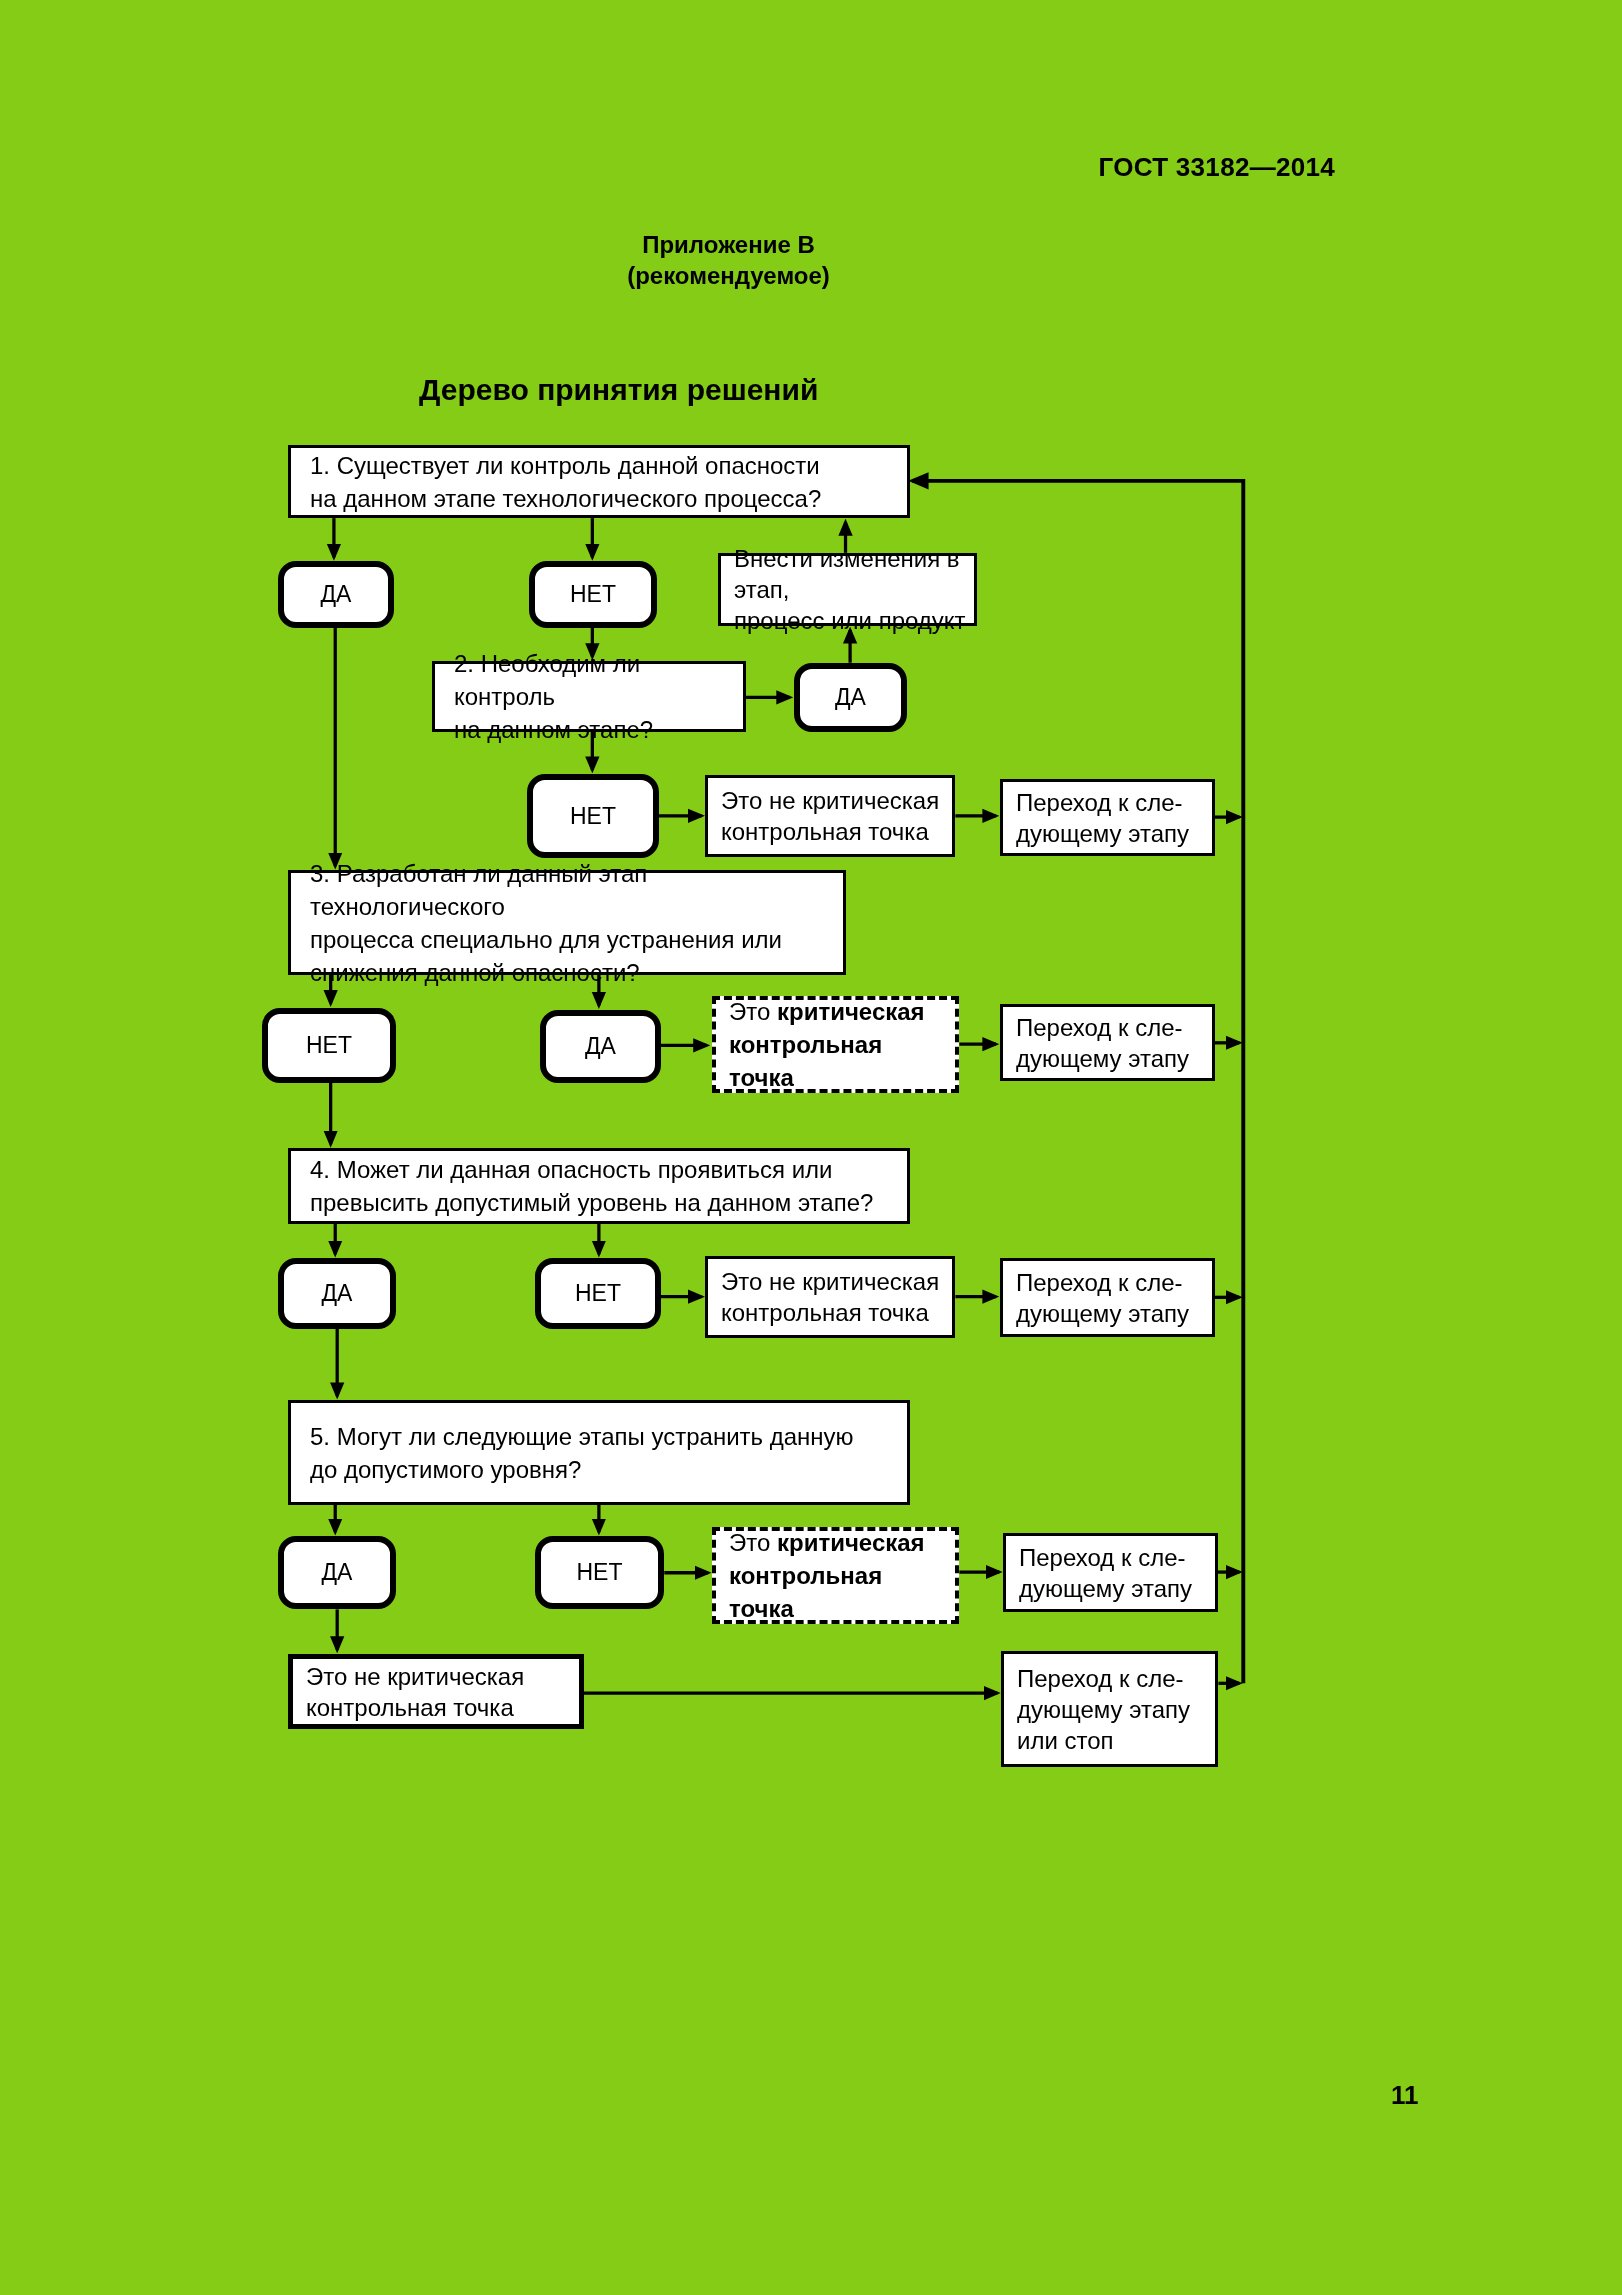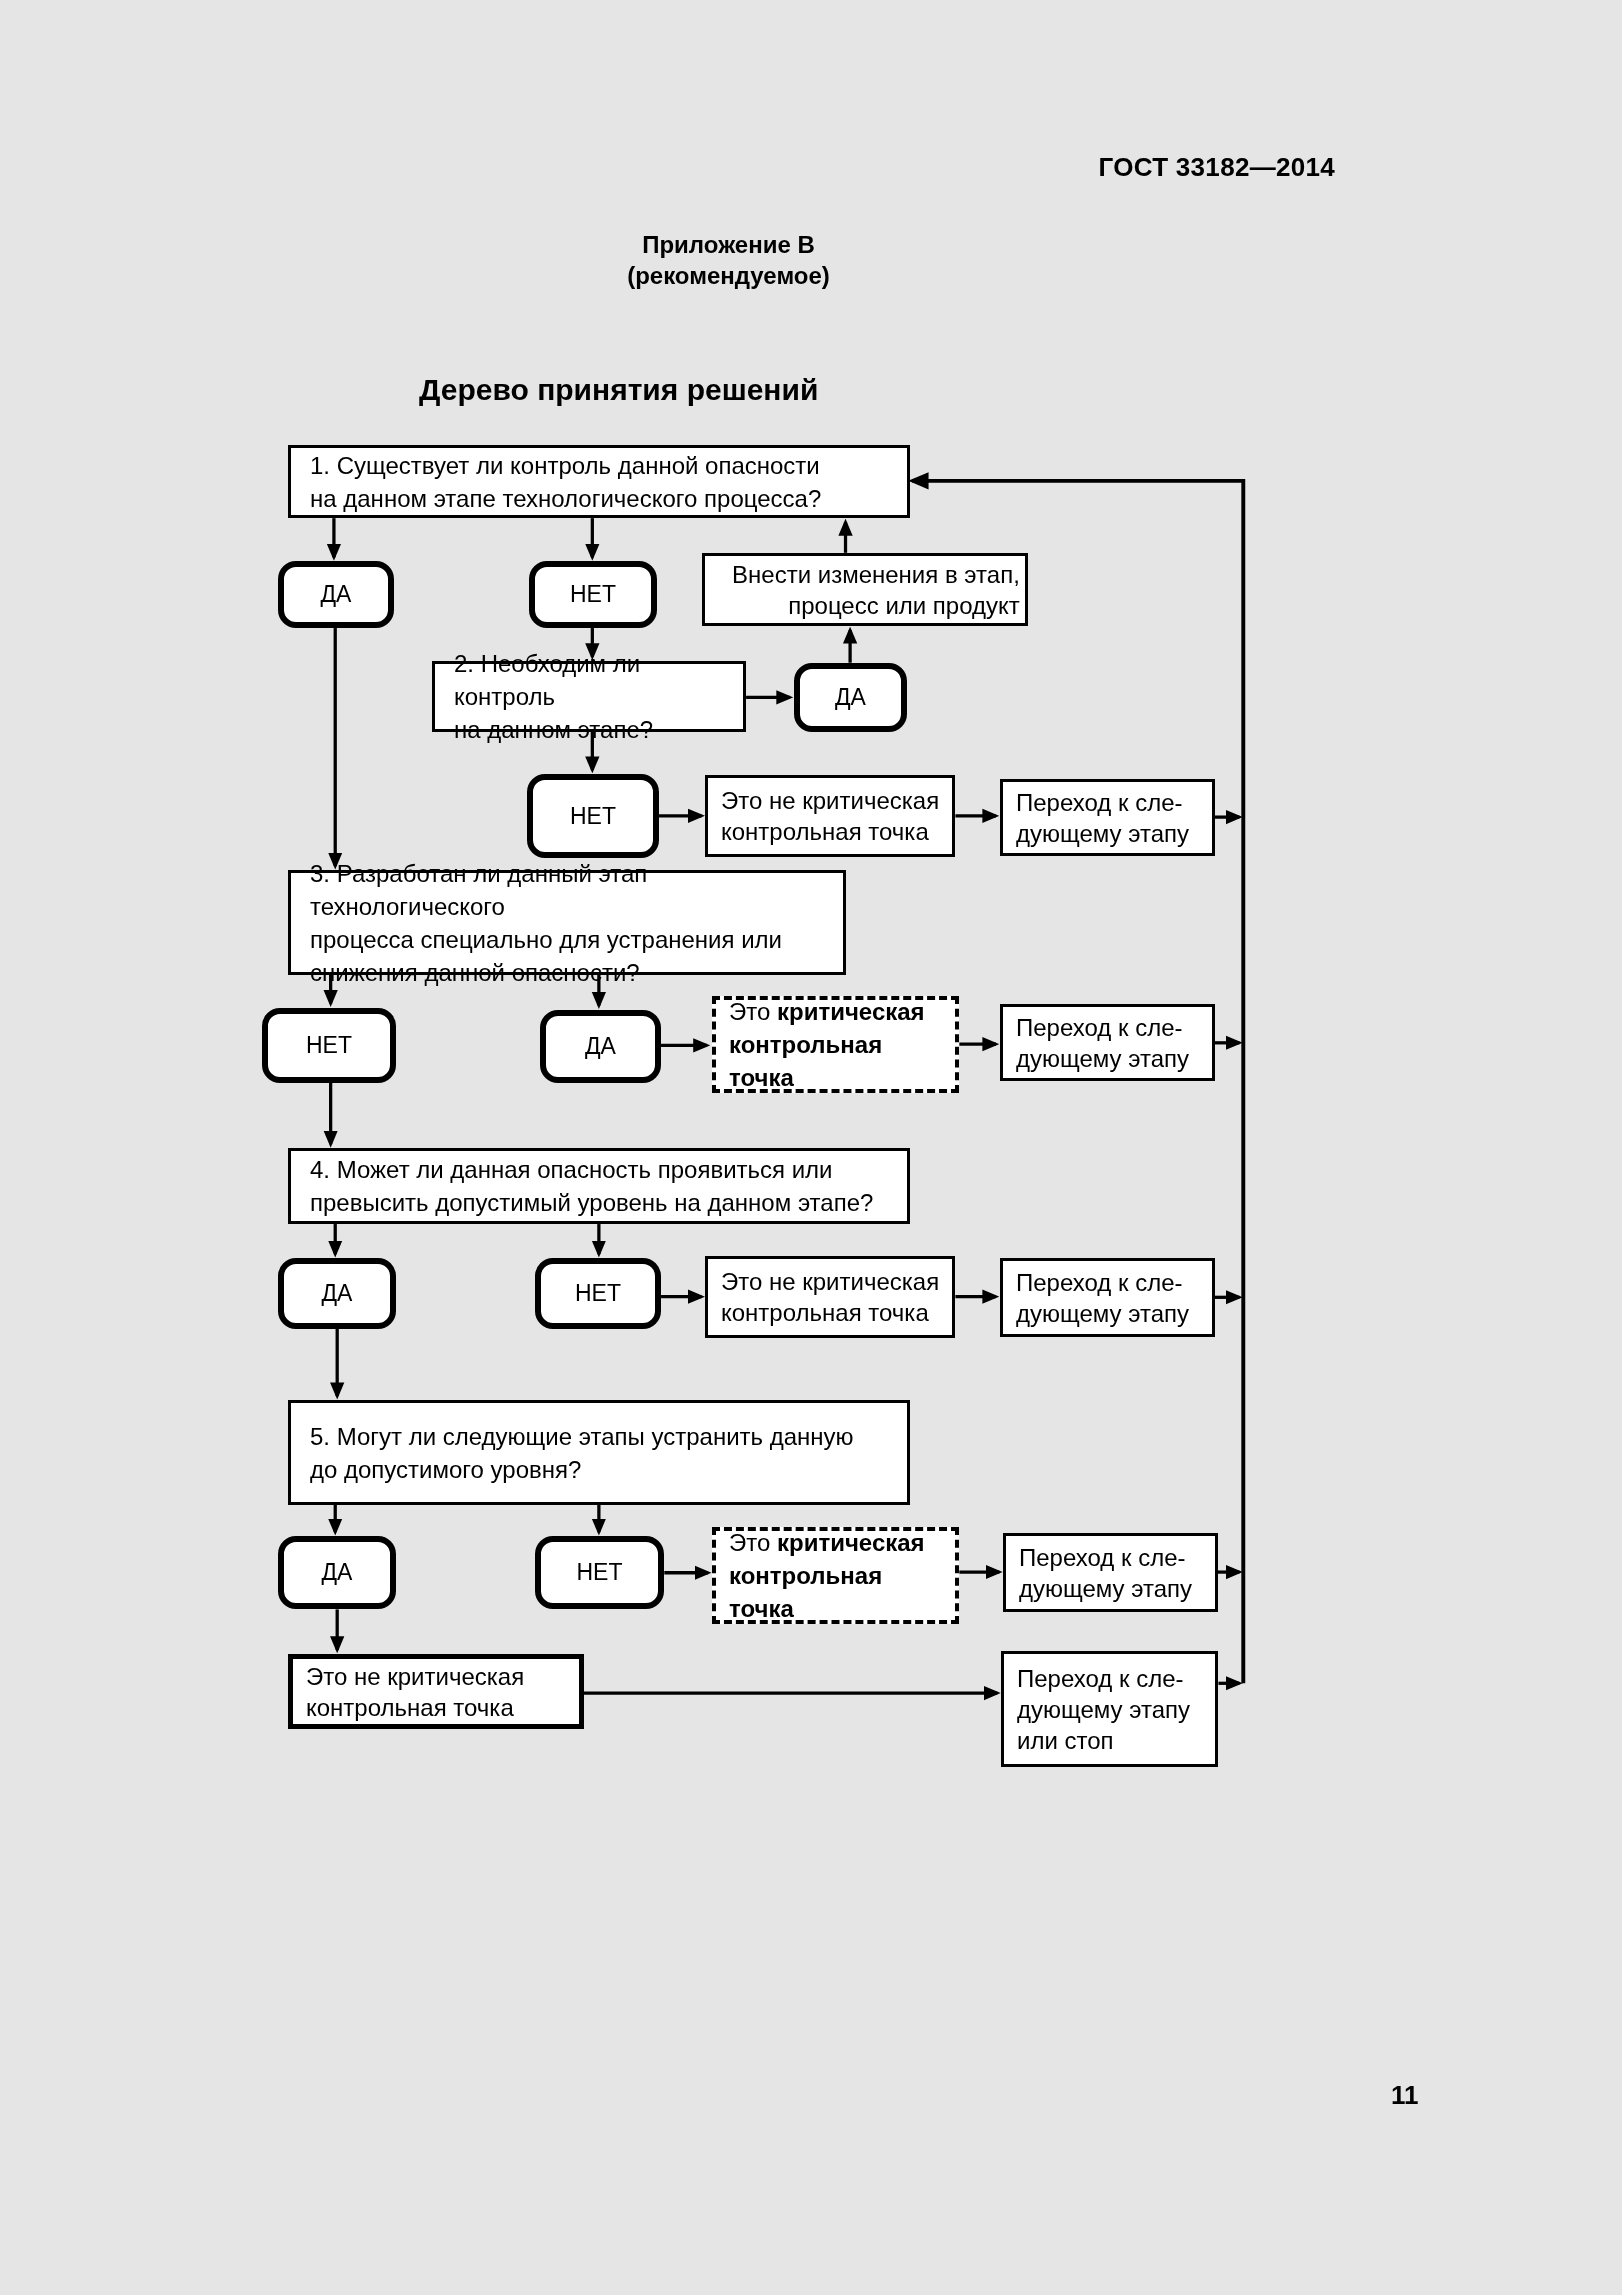--- a/index.html
+++ b/index.html
@@ -1,19 +1,19 @@
 <!DOCTYPE html>
 <html style="font-size:10.5px"><head>
 <meta charset="utf-8">
 <style>
   html,body{margin:0;padding:0;background:#888;}
   .page{
     position:relative;
     width:1623px;height:2295px;
-    background:#e5e5e5;
+    background:#84cc16;
     font-family:"Liberation Sans", sans-serif;
     color:#000;
     overflow:hidden;
   }
   .doc-header{
     position:absolute; top:152px; left:942px; width:393px;
     text-align:right; font-size:26px; font-weight:bold; letter-spacing:0.3px;
   }
   .appendix{
     position:absolute; top:229px; left:467px; width:523px;
@@ -121,21 +121,21 @@
   </svg>
 
   <div class="box q" style="left:288px;top:445px;width:622px;height:73px;">
     <div>1. Существует ли контроль данной опасности</div>
     <div>на данном этапе технологического процесса?</div>
   </div>
 
   <div class="box yn" style="left:278px;top:561px;width:116px;height:67px;">ДА</div>
   <div class="box yn" style="left:529px;top:561px;width:128px;height:67px;">НЕТ</div>
 
-  <div class="box plain" style="left:702px;top:553px;width:326px;height:73px;align-items:flex-end;">
+  <div class="box plain" style="left:718px;top:553px;width:259px;height:73px;">
     <div>Внести изменения в этап,</div>
     <div>процесс или продукт</div>
   </div>
 
   <div class="box q" style="left:432px;top:661px;width:314px;height:71px;">
     <div>2. Необходим ли контроль</div>
     <div>на данном этапе?</div>
   </div>
   <div class="box yn" style="left:794px;top:663px;width:113px;height:69px;">ДА</div>
 

